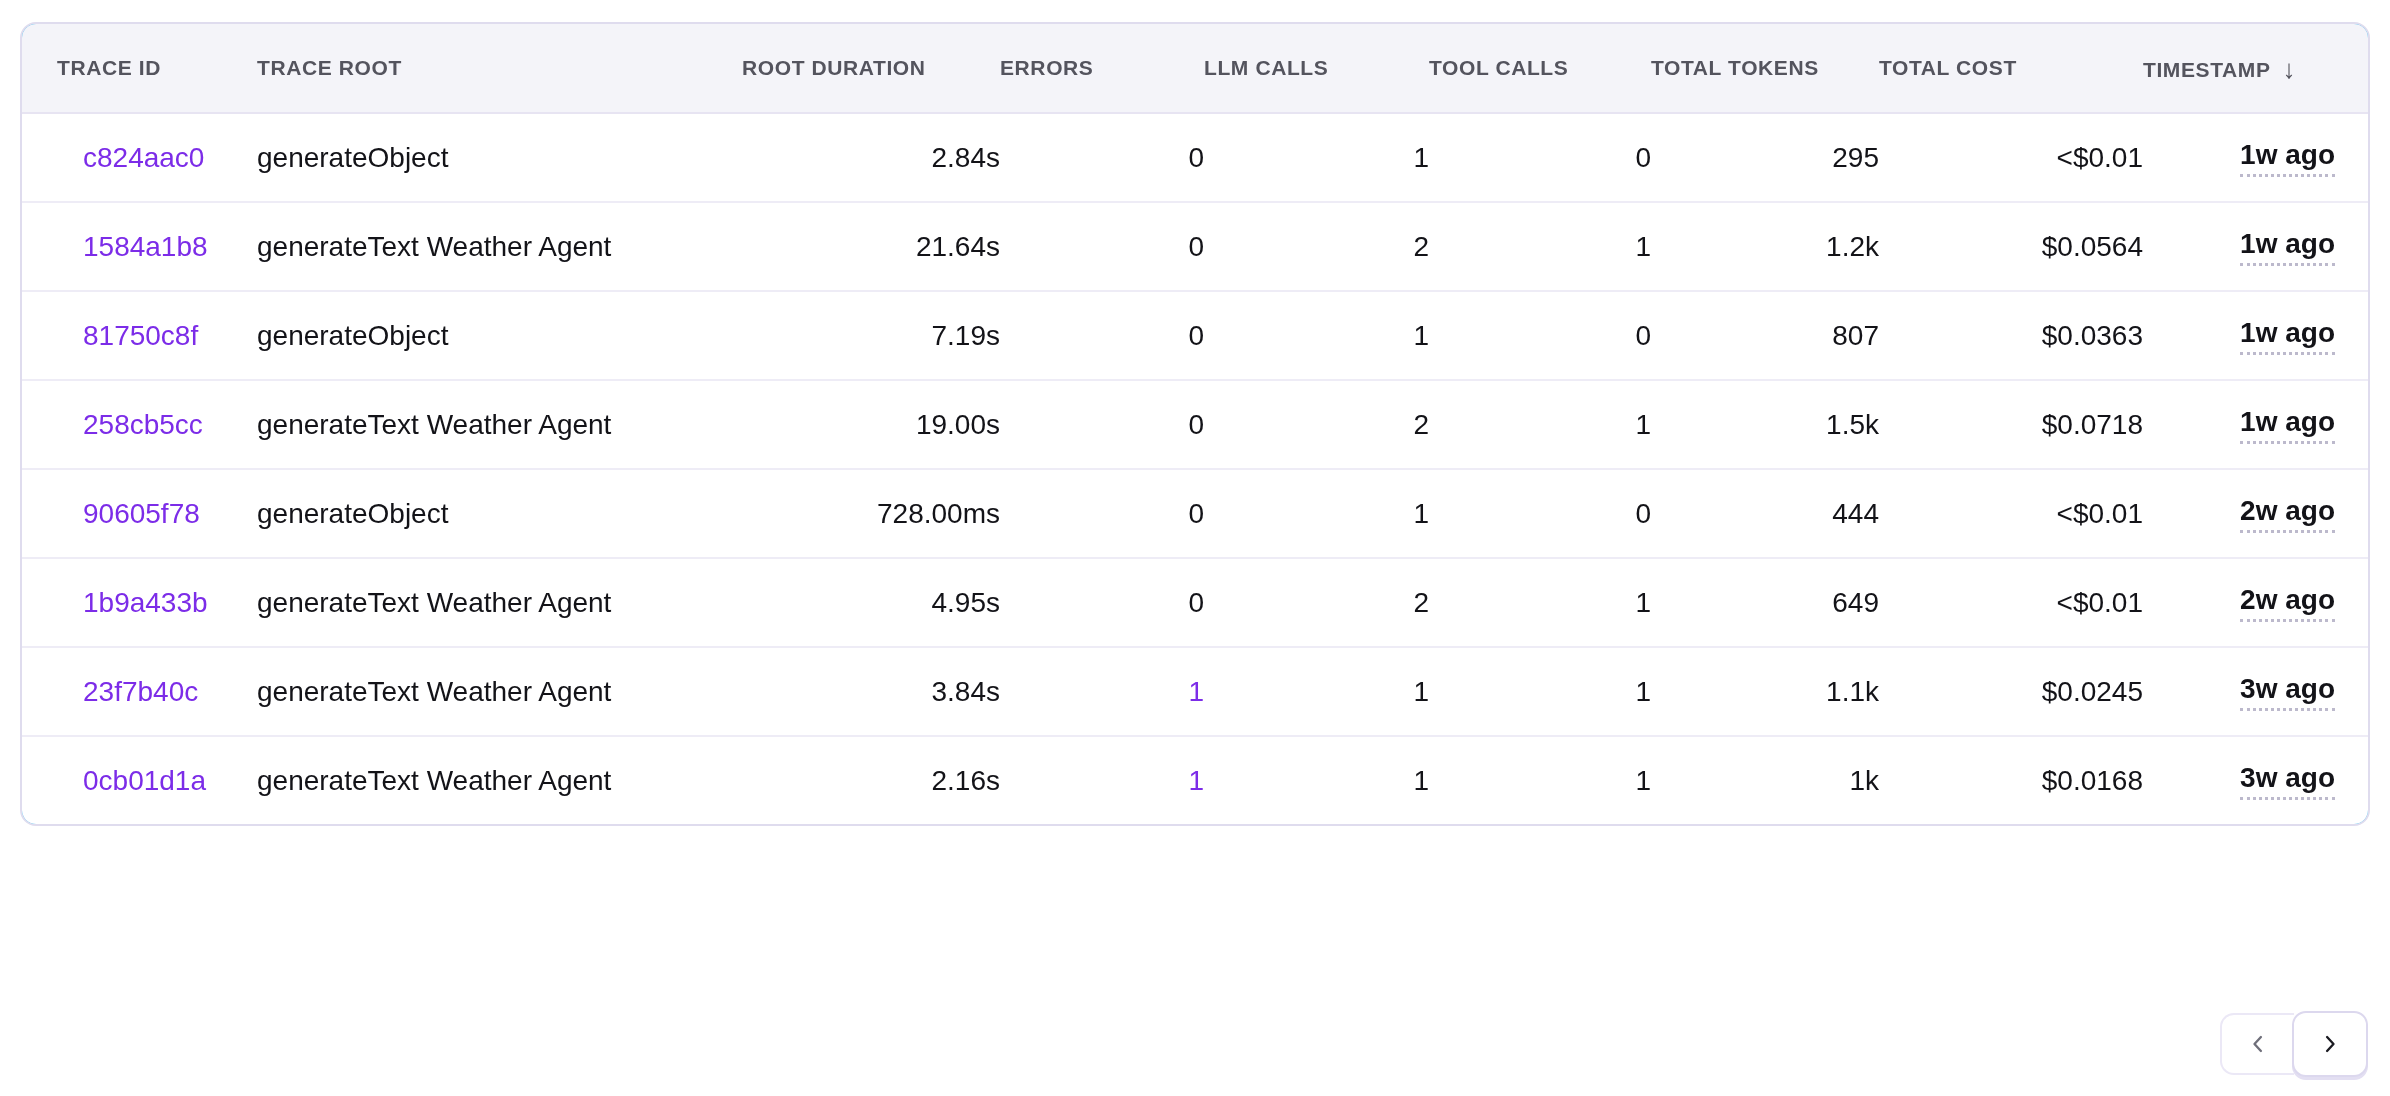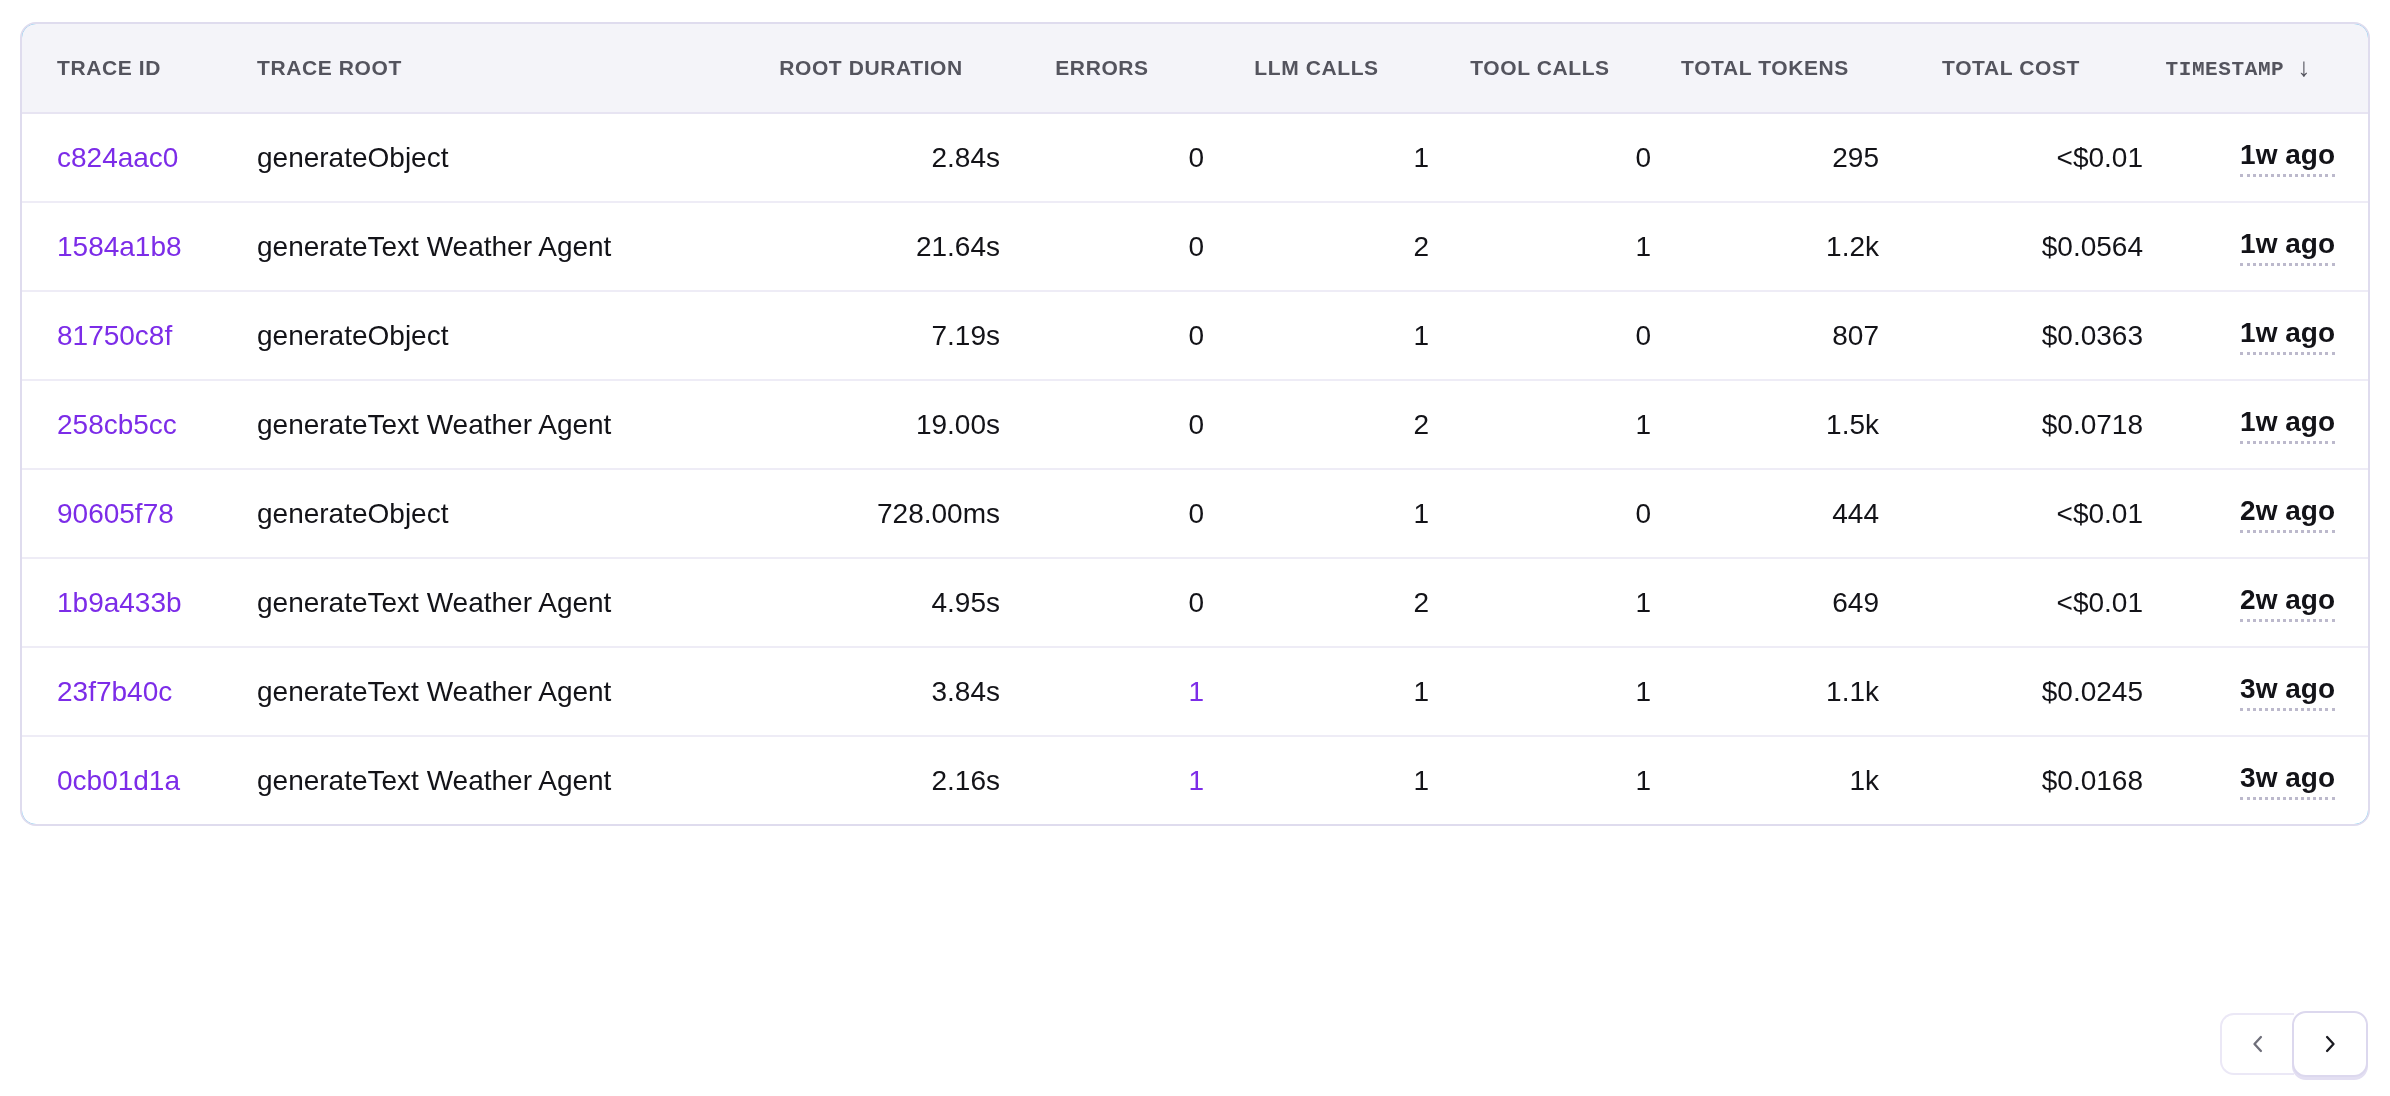--- a/index.html
+++ b/index.html
@@ -9,35 +9,35 @@
     -webkit-font-smoothing:antialiased;
   }
   .table-card{
     position:absolute;left:20px;top:22px;width:2350px;box-sizing:border-box;
     border:2px solid #dfdcee;border-radius:16px;overflow:hidden;background:#0ea5e9;
   }
   table{width:100%;border-collapse:collapse;table-layout:fixed;}
   thead th{
     background:#f4f4f9;height:88px;padding:0;vertical-align:middle;
     font-size:21px;font-weight:700;letter-spacing:.6px;color:#54545e;
-    text-align:center;white-space:nowrap;
+    text-align:left;white-space:nowrap;
   }
   thead th.al{text-align:left;}
   th.c1{padding-left:35px;}
-  th.c9{padding-right:35px;font-family:Liberation Mono, monospace;}
+  th.c9{padding-right:35px;}
   tbody td{
     height:87px;padding:0;vertical-align:middle;font-size:28px;color:#131318;
     text-align:right;white-space:nowrap;background:#fff;
   }
   tbody td.al{text-align:left;}
   tbody tr + tr td{border-top:2px solid #eeecf6;}
   thead tr th{border-bottom:2px solid #e7e4f2;}
   td.c1{padding-left:35px;}
   td.c9{padding-right:35px;font-weight:bold;}
-  a.trace-link{color:#7c2ce8;text-decoration:none;cursor:pointer;}
+  a.trace-link{color:#7c2ce8;text-decoration:none;cursor:pointer;margin-left:26px;}
   .accent{color:#7c2ce8;}
   .ts{
     display:inline-block;border-bottom:3px dotted #bcb9cc;padding-bottom:3px;cursor:default;
   }
   .sort-arrow{
     display:inline-block;margin-left:12px;font-weight:400;font-size:26px;color:#54545e;
     transform:translateY(1px);
   }
   .pager{
     position:absolute;right:22px;top:1011px;display:flex;align-items:center;

